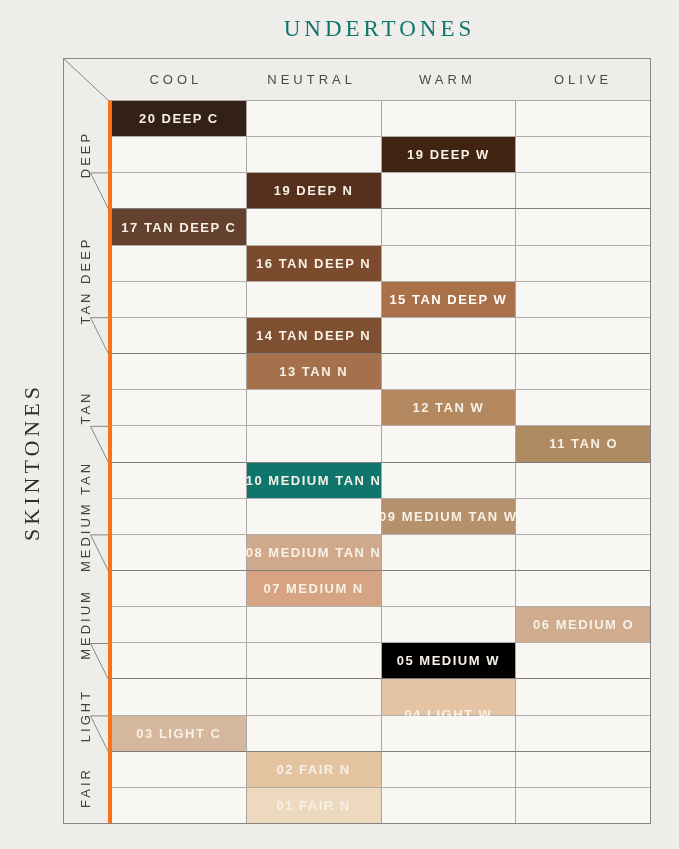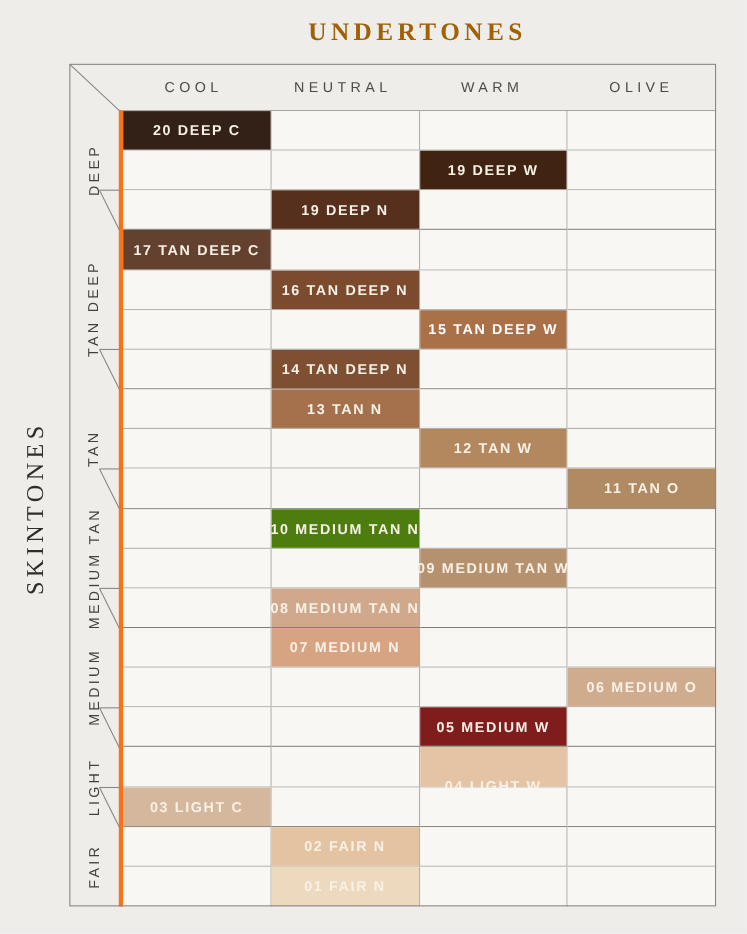--- a/index.html
+++ b/index.html
@@ -7,21 +7,21 @@
     position:relative; width:679px; height:849px;
     background:#efedea; overflow:hidden;
     font-family:"Liberation Sans", sans-serif;
   }
   .top-title-wrap {
     position:absolute; left:108px; top:0; width:543px; height:58px;
     display:flex; align-items:center; justify-content:center; z-index:2;
   }
   .top-title {
     font-family:"Liberation Serif", serif; font-size:23px; letter-spacing:4px;
-    color:#a16207; white-space:nowrap;font-weight:bold;
+    color:#0f766e; white-space:nowrap;
   }
   .side-title-wrap {
     position:absolute; left:0; top:100px; width:63px; height:724px;
     display:flex; align-items:center; justify-content:center; z-index:2;
   }
   .side-title {
     font-family:"Liberation Serif", serif; font-size:22px; letter-spacing:4px;
     color:#2f2d2a; white-space:nowrap; transform:rotate(-90deg);
   }
   .table-frame {
@@ -184,21 +184,21 @@
       <div class="cell group-end"></div>
       <div class="cell group-end"></div>
       <div class="cell group-end"></div>
       <div class="cell group-end last-col">
         <div class="swatch" style="background: rgb(176, 138, 99);">
           <span class="swatch-label" style="color: rgb(247, 241, 231);">11 TAN O</span>
         </div>
       </div>
       <div class="cell"></div>
       <div class="cell">
-        <div class="swatch" style="background: #4d7c0f;">
+        <div class="swatch" style="background: #0f766e;">
           <span class="swatch-label" style="color: rgb(247, 241, 231);">10 MEDIUM TAN N</span>
         </div>
       </div>
       <div class="cell"></div>
       <div class="cell last-col"></div>
       <div class="cell"></div>
       <div class="cell"></div>
       <div class="cell">
         <div class="swatch" style="background: rgb(182, 145, 110);">
           <span class="swatch-label" style="color: rgb(247, 241, 231);">09 MEDIUM TAN W</span>
@@ -225,21 +225,21 @@
       <div class="cell"></div>
       <div class="cell"></div>
       <div class="cell last-col">
         <div class="swatch" style="background: rgb(206, 172, 141);">
           <span class="swatch-label" style="color: rgb(247, 241, 231);">06 MEDIUM O</span>
         </div>
       </div>
       <div class="cell group-end"></div>
       <div class="cell group-end"></div>
       <div class="cell group-end">
-        <div class="swatch" style="background: #7f1d1d; text-align: center;">
+        <div class="swatch" style="background: #000000; text-align: center;">
           <span class="swatch-label" style="color: rgb(247, 241, 231);">05 MEDIUM W</span>
         </div>
       </div>
       <div class="cell group-end last-col"></div>
       <div class="cell"></div>
       <div class="cell"></div>
       <div class="cell">
         <div class="swatch" style="background: rgb(228, 196, 165);">
           <span class="swatch-label" style="color: rgb(247, 241, 231); margin-top: 36px;">04 LIGHT W</span>
         </div>

